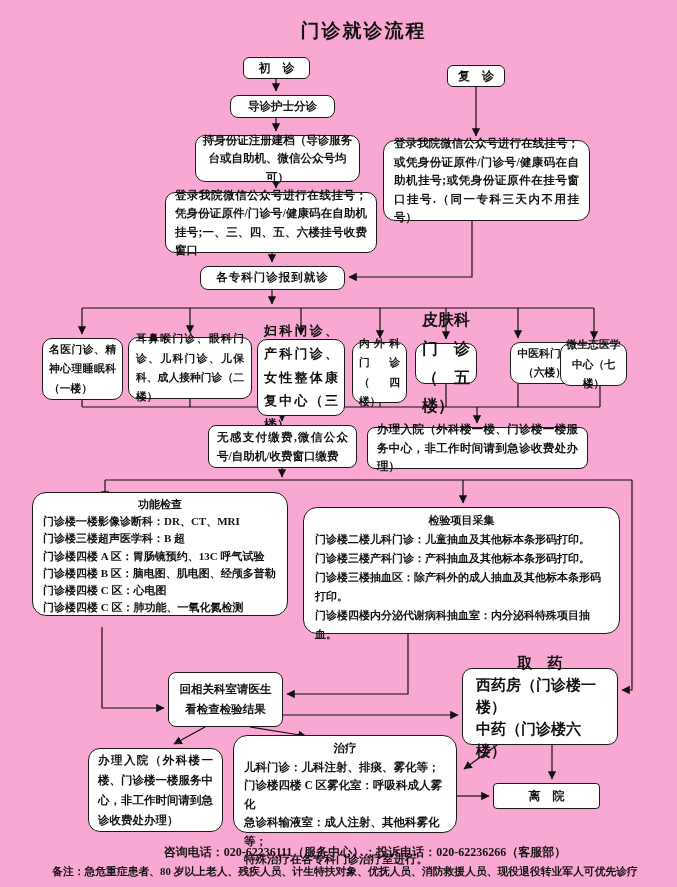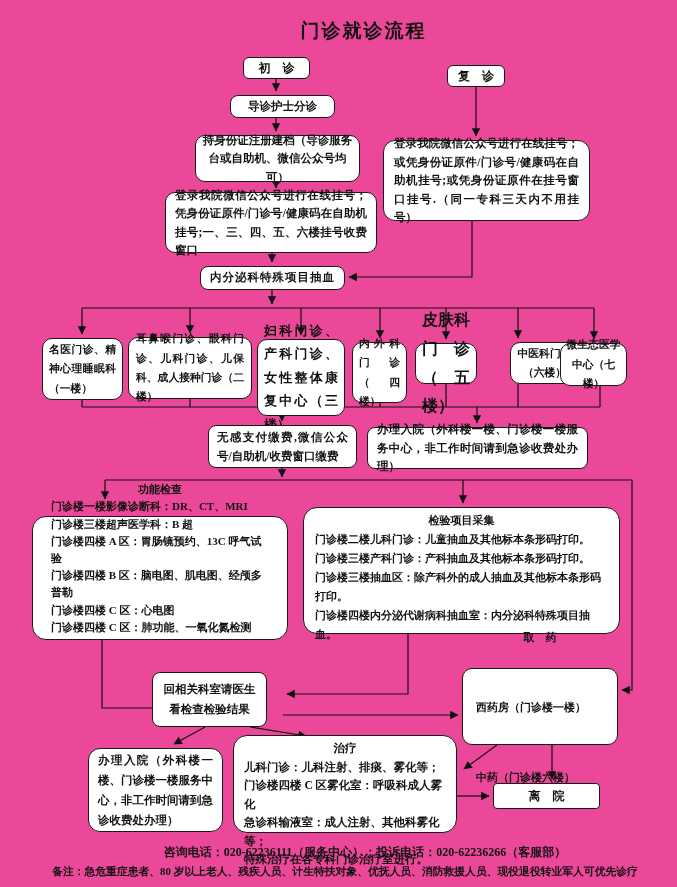--- a/index.html
+++ b/index.html
@@ -1,17 +1,17 @@
 <!DOCTYPE html>
 <html><head>
 <meta charset="utf-8">
 <style>
   html,body{margin:0;padding:0;background:#fff;}
   #canvas{
-    position:relative;width:677px;height:887px;background:#ec4899;overflow:hidden;
+    position:relative;width:677px;height:887px;background:#f9a8d4;overflow:hidden;
     font-family:"Liberation Serif","DejaVu Serif",serif;font-weight:bold;color:#111;
   }
   #connectors{position:absolute;left:0;top:0;width:677px;height:887px;}
   .node{
     position:absolute;box-sizing:border-box;background:#fff;
     border:1.3px solid #1a1a1a;display:flex;flex-direction:column;justify-content:center;
     line-height:1.55;
   }
   .ctr{align-items:center;text-align:center;}
   .jst{text-align:justify;}
@@ -103,21 +103,21 @@
 
   <div class="node jst" style="left:165px;top:192px;width:212px;height:61px;border-radius:10px;font-size:11.5px;line-height:1.6;padding:3px 9px;">
       <span>登录我院微信公众号进行在线挂号；凭身份证原件/门诊号/健康码在自助机挂号;一、三、四、五、六楼挂号收费窗口</span>
     </div>
 
   <div class="node jst" style="left:383px;top:140px;width:207px;height:81px;border-radius:12px;font-size:11.5px;line-height:1.62;padding:3px 10px;">
       <span>登录我院微信公众号进行在线挂号；或凭身份证原件/门诊号/健康码在自助机挂号;或凭身份证原件在挂号窗口挂号.（同一专科三天内不用挂号）</span>
     </div>
 
   <div class="node ctr" style="left:200px;top:266px;width:145px;height:24px;border-radius:8px;font-size:11.5px;letter-spacing:1px;">
-      <span>内分泌科特殊项目抽血</span>
+      <span>各专科门诊报到就诊</span>
     </div>
 
   <div class="node jst" style="left:42px;top:338px;width:81px;height:62px;border-radius:10px;font-size:10.8px;line-height:1.8;padding:2px 6px;">
       <span>名医门诊、精神心理睡眠科（一楼）</span>
     </div>
   <div class="node jst" style="left:128px;top:337px;width:124px;height:62px;border-radius:10px;font-size:10.8px;line-height:1.8;padding:2px 7px;">
       <span>耳鼻喉门诊、眼科门诊、儿科门诊、儿保科、成人接种门诊（二楼）</span>
     </div>
   <div class="node jst" style="left:257px;top:339px;width:88px;height:77px;border-radius:10px;font-size:13px;line-height:1.8;padding:2px 6px;">
       <span>妇科门诊、产科门诊、女性整体康复中心（三楼）</span>
@@ -136,43 +136,43 @@
     </div>
 
   <div class="node jst" style="left:208px;top:425px;width:149px;height:43px;border-radius:8px;font-size:11.5px;line-height:1.6;padding:2px 8px;">
       <span>无感支付缴费,微信公众号/自助机/收费窗口缴费</span>
     </div>
 
   <div class="node jst" style="left:367px;top:427px;width:221px;height:42px;border-radius:8px;font-size:11.5px;line-height:1.6;padding:2px 9px;">
       <span>办理入院（外科楼一楼、门诊楼一楼服务中心，非工作时间请到急诊收费处办理）</span>
     </div>
 
-  <div class="node" style="left:32px;top:516px;width:256px;height:124px;border-radius:14px;font-size:11px;line-height:17.2px;padding:3px 18px;justify-content:flex-end;">
+  <div class="node" style="left:32px;top:492px;width:256px;height:124px;border-radius:14px;font-size:11px;line-height:17.2px;padding:3px 10px;justify-content:flex-start;">
     <div class="ttl">功能检查</div>
     <div>门诊楼一楼影像诊断科：DR、CT、MRI</div>
     <div>门诊楼三楼超声医学科：B 超</div>
     <div>门诊楼四楼 A 区：胃肠镜预约、13C 呼气试验</div>
     <div>门诊楼四楼 B 区：脑电图、肌电图、经颅多普勒</div>
     <div>门诊楼四楼 C 区：心电图</div>
     <div>门诊楼四楼 C 区：肺功能、一氧化氮检测</div>
   </div>
 
   <div class="node" style="left:303px;top:507px;width:317px;height:127px;border-radius:14px;font-size:11px;line-height:19px;padding:3px 11px;justify-content:space-between;">
     <div class="ttl">检验项目采集</div>
     <div>门诊楼二楼儿科门诊：儿童抽血及其他标本条形码打印。</div>
     <div>门诊楼三楼产科门诊：产科抽血及其他标本条形码打印。</div>
     <div>门诊楼三楼抽血区：除产科外的成人抽血及其他标本条形码打印。</div>
     <div>门诊楼四楼内分泌代谢病科抽血室：内分泌科特殊项目抽血。</div>
   </div>
 
-  <div class="node ctr" style="left:152px;top:672px;width:115px;height:55px;border-radius:8px;font-size:11.5px;line-height:1.7;padding:2px 6px;">
+  <div class="node ctr" style="left:168px;top:672px;width:115px;height:55px;border-radius:8px;font-size:11.5px;line-height:1.7;padding:2px 6px;">
       <span>回相关科室请医生看检查检验结果</span>
     </div>
 
-  <div class="node" style="left:462px;top:668px;width:156px;height:77px;border-radius:10px;font-size:11px;line-height:22px;padding:2px 13px;justify-content:center;gap:48px;">
+  <div class="node" style="left:462px;top:668px;width:156px;height:77px;border-radius:10px;font-size:15px;line-height:22px;padding:2px 13px;justify-content:center;">
     <div class="ttl">取　药</div>
     <div>西药房（门诊楼一楼）</div>
     <div>中药（门诊楼六楼）</div>
   </div>
 
   <div class="node jst" style="left:88px;top:748px;width:135px;height:84px;border-radius:12px;font-size:11.5px;line-height:20px;padding:2px 9px;">
       <span>办理入院（外科楼一楼、门诊楼一楼服务中心，非工作时间请到急诊收费处办理）</span>
     </div>
 
   <div class="node" style="left:233px;top:735px;width:224px;height:98px;border-radius:14px;font-size:11.5px;line-height:18.5px;padding:3px 10px;justify-content:flex-start;">

